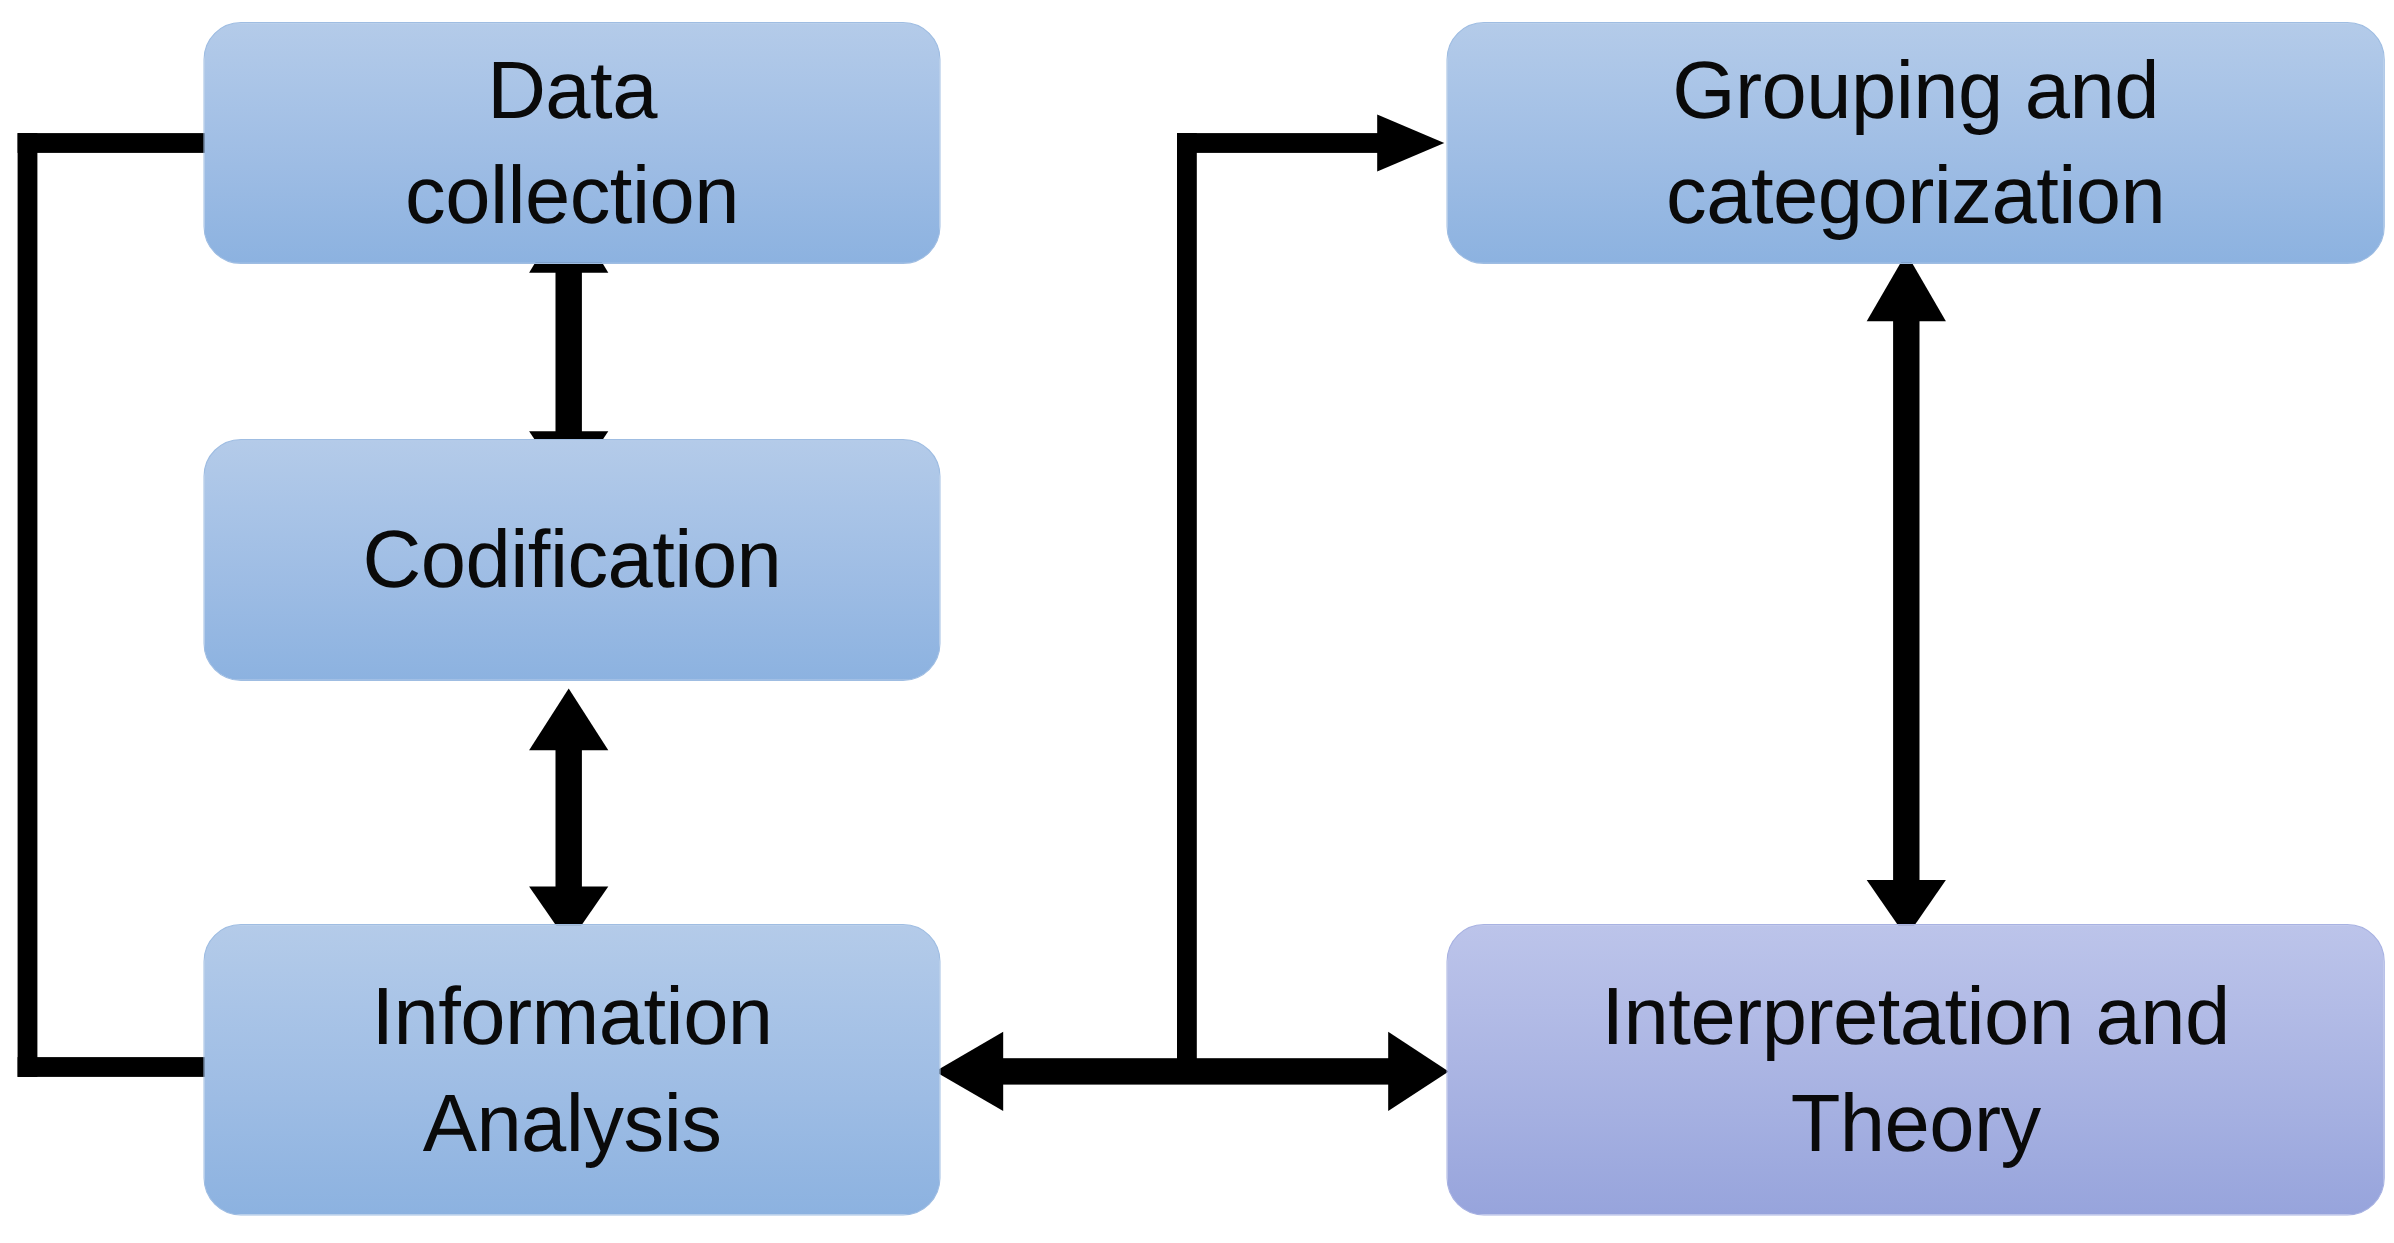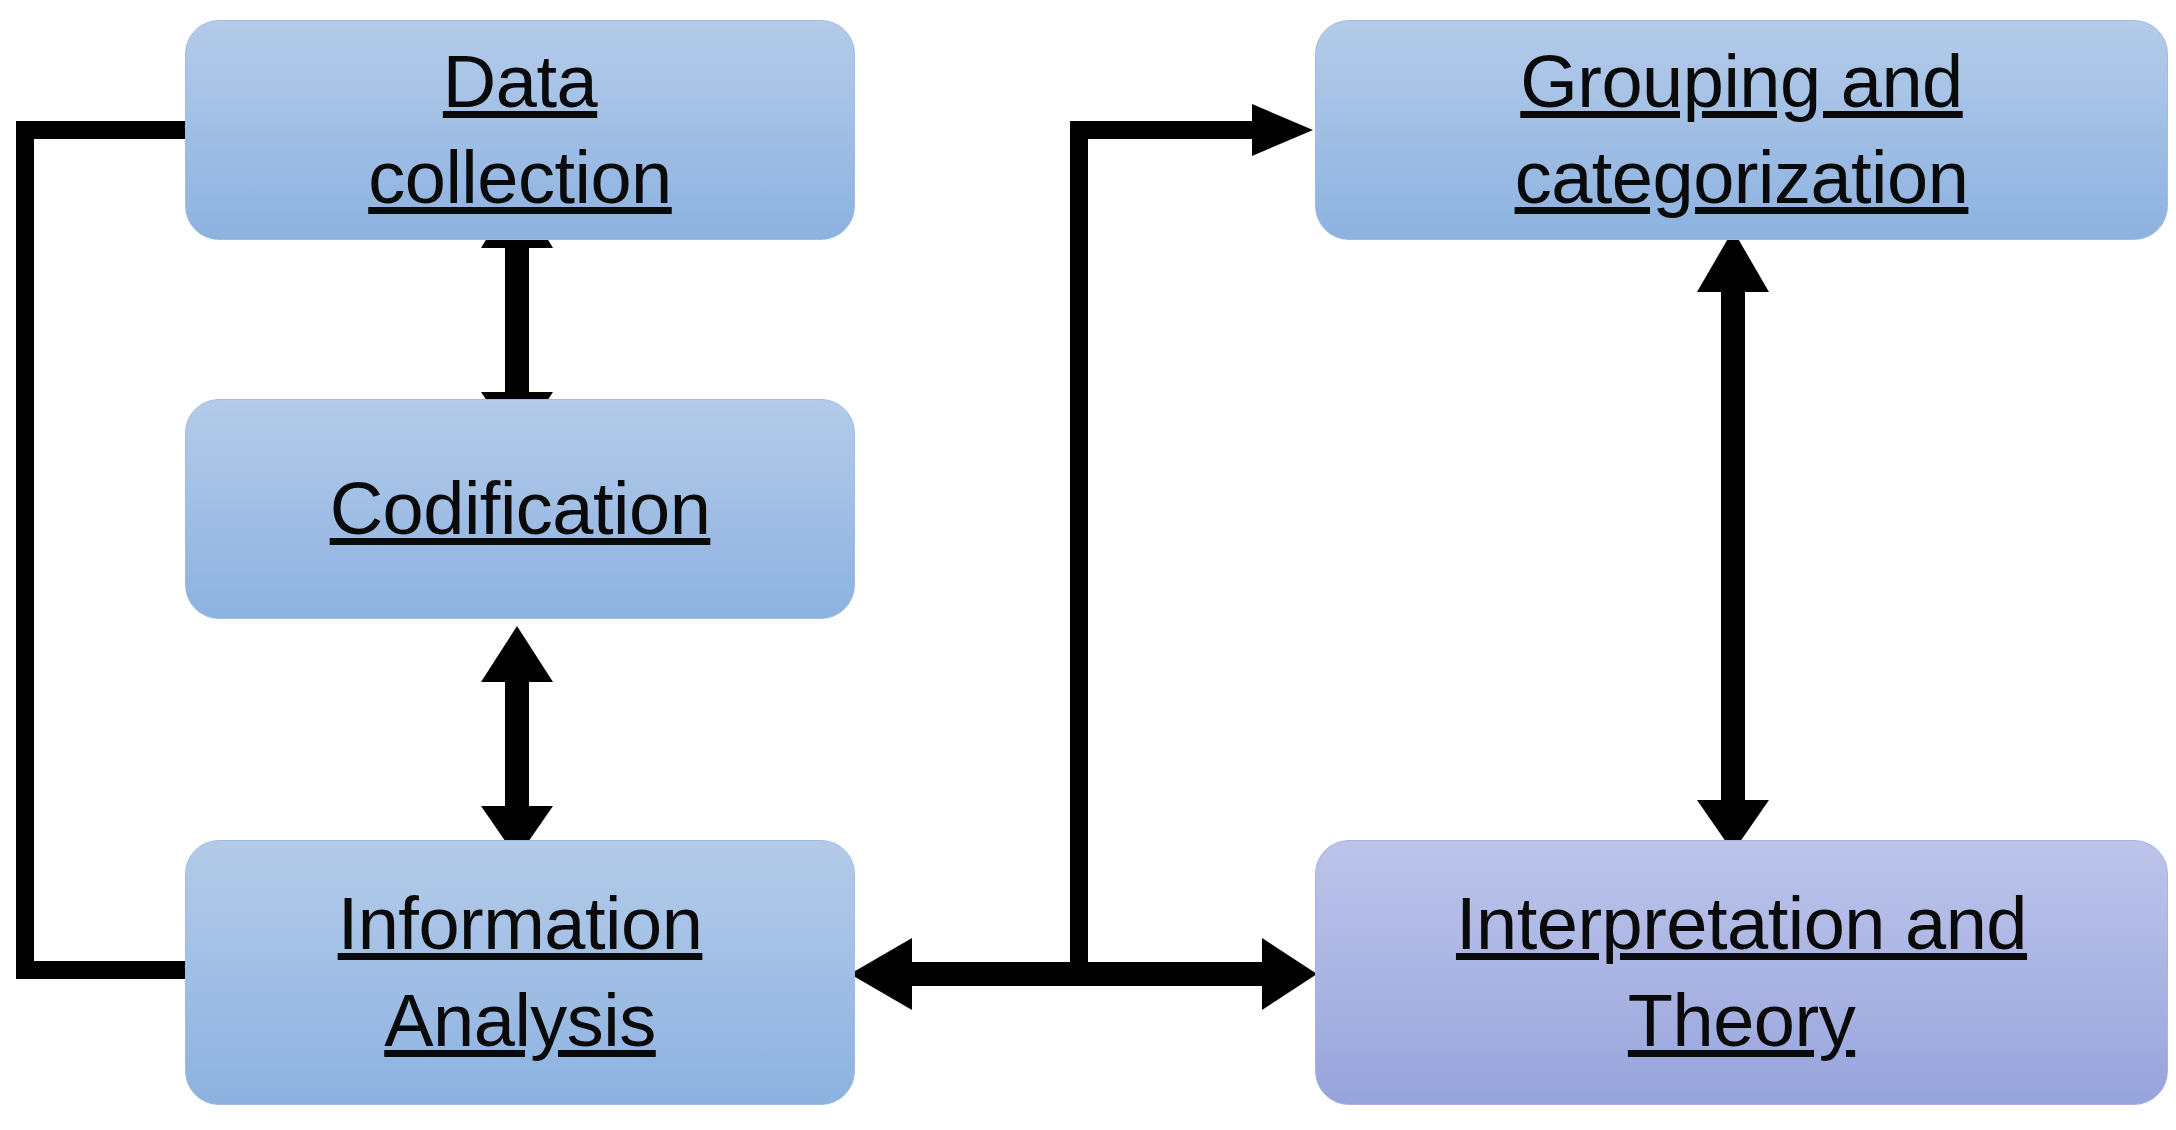--- a/index.html
+++ b/index.html
@@ -38,21 +38,20 @@
     border: 1px solid #9fbde2;
   }
   .node.lavender {
     background: linear-gradient(180deg, #bcc4ea 0%, #b2bbe6 30%, #a5b0e1 65%, #97a4dc 100%);
     border: 1px solid #a8b2e2;
     align-items: center;
   }
   .node-label {
     display: block;
     width: 100%;
-    text-decoration: underline;
   }
   svg.edges {
     position: absolute;
     left: 0;
     top: 0;
     width: 2176px;
     height: 1130px;
     pointer-events: none;
   }
 </style>

